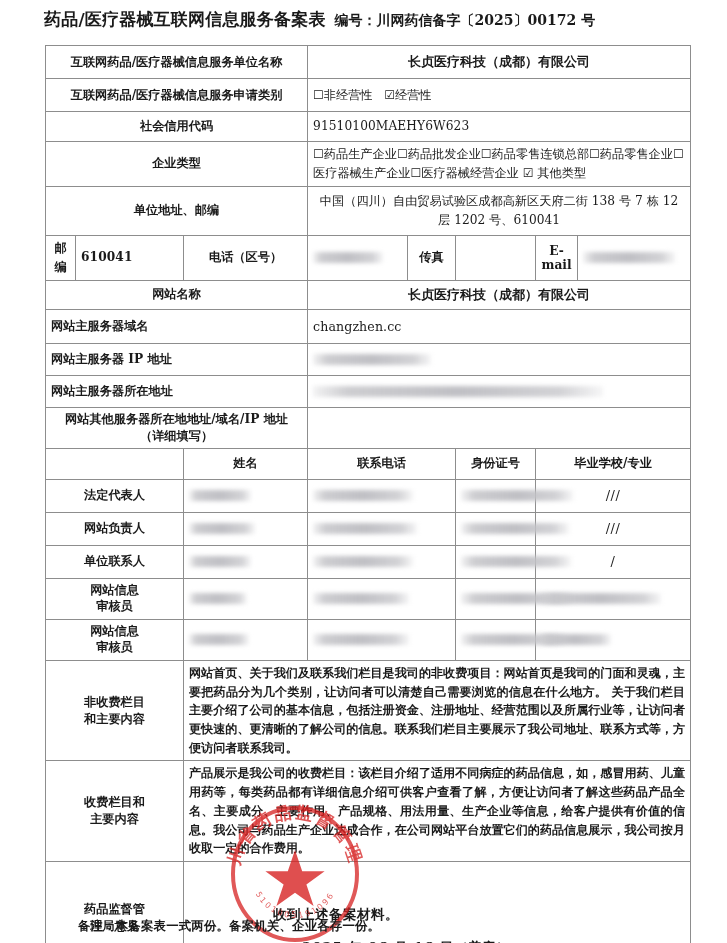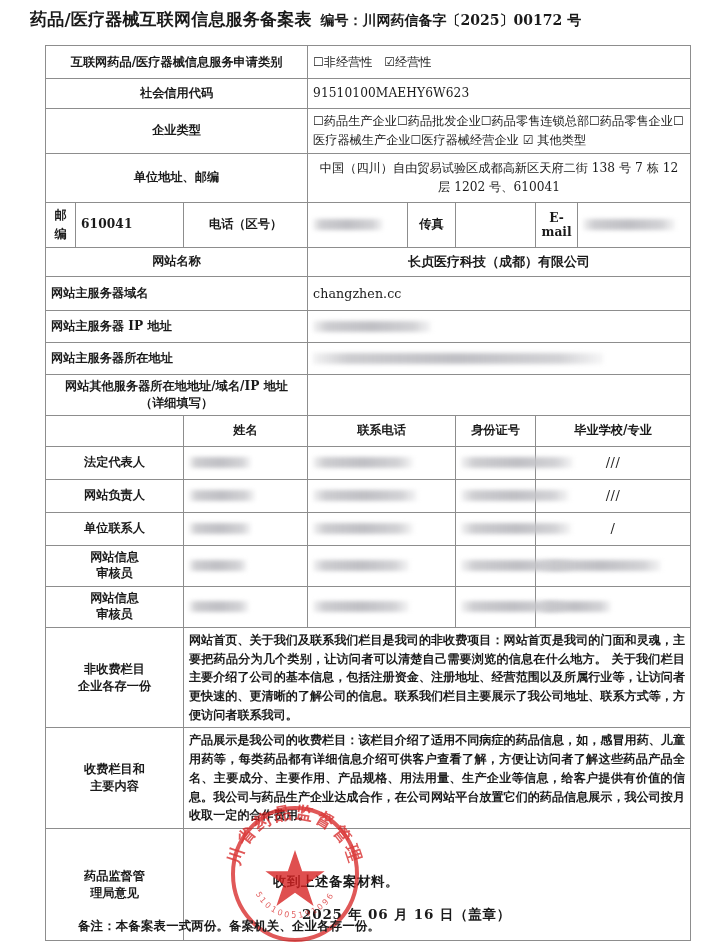--- a/index.html
+++ b/index.html
@@ -20,21 +20,21 @@
     position: relative;
     width: 727px;
     height: 943px;
     box-sizing: border-box;
   }
 
   
   .title-row {
     position: absolute;
     top: 8px;
-    left: 30px;
+    left: 44px;
     width: 645px;
     height: 32px;
     display: flex;
     align-items: baseline;
     justify-content: flex-start;
   }
   .doc-title {
     font-size: 17px;
     font-weight: bold;
     letter-spacing: 0.2px;
@@ -200,20 +200,24 @@
       <col style="width:108px">
       <col style="width:124px">
       <col style="width:100px">
       <col style="width:48px">
       <col style="width:80px">
       <col style="width:42px">
       <col style="width:113px">
     </colgroup>
 
     <tbody>
+        <tr>
+      <td class="lbl" colspan="3" style="height:26px">互联网药品/医疗器械信息服务单位名称</td>
+      <td class="val-center" colspan="5">长贞医疗科技（成都）有限公司</td>
+    </tr>
 
     <tr>
       <td class="lbl" colspan="3" style="height:26px">互联网药品/医疗器械信息服务申请类别</td>
       <td class="val checkline" colspan="5">
         <span class="cb">☐</span><span>非经营性</span>
         &nbsp;
         <span class="cb">☑</span><span>经营性</span>
       </td>
     </tr>
 
@@ -321,21 +325,21 @@
       <td class="lbl" colspan="2" style="height:34px;line-height:1.3">网站信息<br>审核员</td>
       <td class="val"><span class="redact" style="width:60px"></span></td>
       <td class="val" colspan="2"><span class="redact" style="width:96px"></span></td>
       <td class="val"><span class="redact" style="width:104px"></span></td>
       <td class="val" colspan="2"><span class="redact" style="width:70px"></span></td>
     </tr>
 
     <tr>
       <td class="lbl" colspan="2" style="width:138px;line-height:1.4">
         <span>非收费栏目</span><br>
-        <span>企业各存一份</span>
+        <span>和主要内容</span>
       </td>
       <td class="para" colspan="6">网站首页、关于我们及联系我们栏目是我司的非收费项目：网站首页是我司的门面和灵魂，主要把药品分为几个类别，让访问者可以清楚自己需要浏览的信息在什么地方。 关于我们栏目主要介绍了公司的基本信息，包括注册资金、注册地址、经营范围以及所属行业等，让访问者更快速的、更清晰的了解公司的信息。联系我们栏目主要展示了我公司地址、联系方式等，方便访问者联系我司。</td>
     </tr>
 
     <tr>
       <td class="lbl" colspan="2" style="line-height:1.4">
         <span>收费栏目和</span><br>
         <span>主要内容</span>
       </td>
       <td class="para" colspan="6">产品展示是我公司的收费栏目：该栏目介绍了适用不同病症的药品信息，如，感冒用药、儿童用药等，每类药品都有详细信息介绍可供客户查看了解，方便让访问者了解这些药品产品全名、主要成分、主要作用、产品规格、用法用量、生产企业等信息，给客户提供有价值的信息。我公司与药品生产企业达成合作，在公司网站平台放置它们的药品信息展示，我公司按月收取一定的合作费用。</td>

